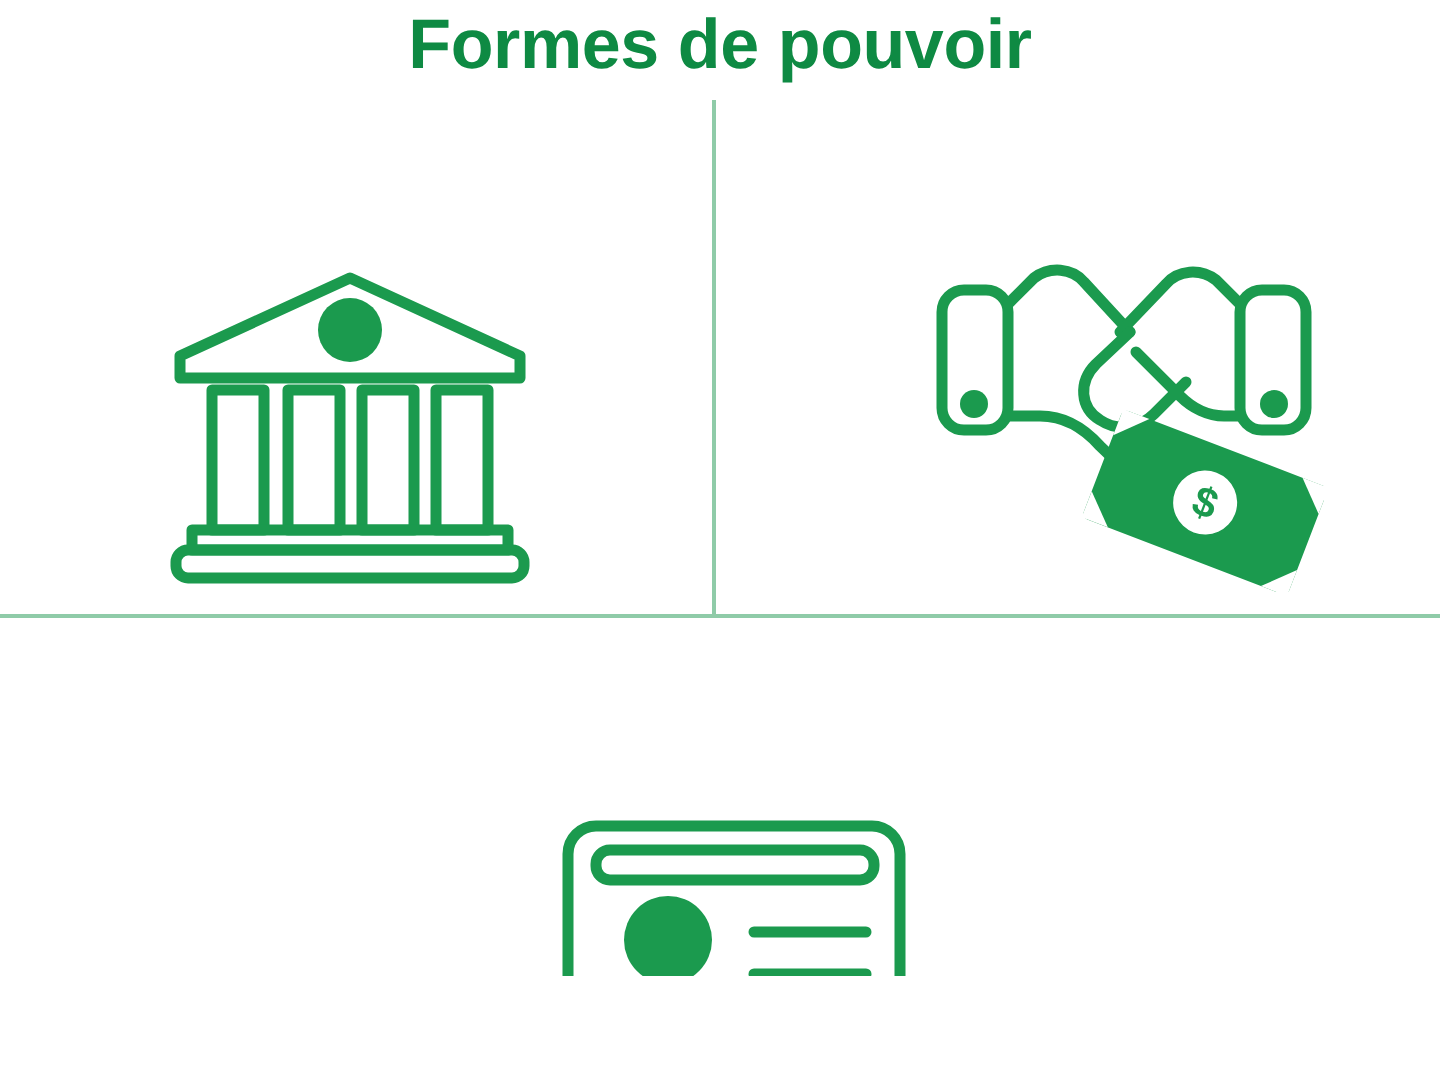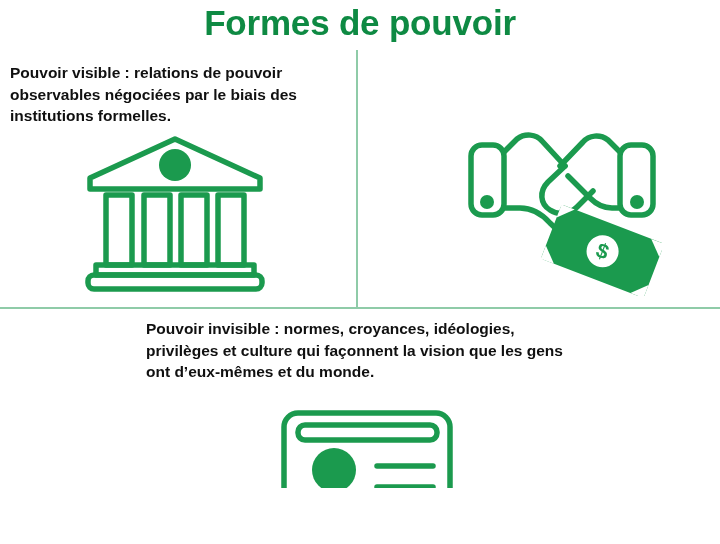--- a/index.html
+++ b/index.html
@@ -88,21 +88,20 @@
 </head>
 <body>
 
 <div id="slide">
 
   <div id="title">Formes de pouvoir</div>
 
   <div class="divider-v"></div>
   <div class="divider-h"></div>
 
-  <div class="body-text" id="text-visible">Pouvoir visible : relations de pouvoir observables négociées par le biais des institutions formelles.</div>
 
   <div class="icon-box" id="icon-institution">
     <svg viewBox="0 0 182 160" xmlns="http://www.w3.org/2000/svg">
       <g fill="none" stroke="#1B9A4E" stroke-width="5.5" stroke-linejoin="round" stroke-linecap="round">
 
         <path d="M6 46 L91 7 L176 46 L176 57 L6 57 Z"></path>
 
         <rect x="22" y="63" width="26" height="70"></rect>
         <rect x="60" y="63" width="26" height="70"></rect>
         <rect x="97" y="63" width="26" height="70"></rect>
@@ -144,21 +143,20 @@
         <circle cx="141" cy="121" r="16" fill="#ffffff"></circle>
         <text x="141" y="128" text-anchor="middle" font-family="'Liberation Sans', sans-serif" font-size="21" font-weight="bold" fill="#1B9A4E">$</text>
         <path d="M86 92 L100 92 L86 106 Z" fill="#ffffff"></path>
         <path d="M196 150 L182 150 L196 136 Z" fill="#ffffff"></path>
         <path d="M196 92 L182 92 L196 106 Z" fill="#ffffff"></path>
         <path d="M86 150 L100 150 L86 136 Z" fill="#ffffff"></path>
       </g>
     </svg>
   </div>
 
-  <div class="body-text" id="text-invisible">Pouvoir invisible : normes, croyances, idéologies, privilèges et culture qui façonnent la vision que les gens ont d’eux-mêmes et du monde.</div>
 
   <div class="icon-box" id="icon-idcard">
     <svg viewBox="0 0 182 140" xmlns="http://www.w3.org/2000/svg">
       <g fill="none" stroke="#1B9A4E" stroke-width="5.5" stroke-linejoin="round" stroke-linecap="round">
 
         <rect x="8" y="9" width="166" height="122" rx="14"></rect>
 
         <rect x="22" y="21" width="139" height="15" rx="7"></rect>
 
         <path d="M101 62 L157 62"></path>

